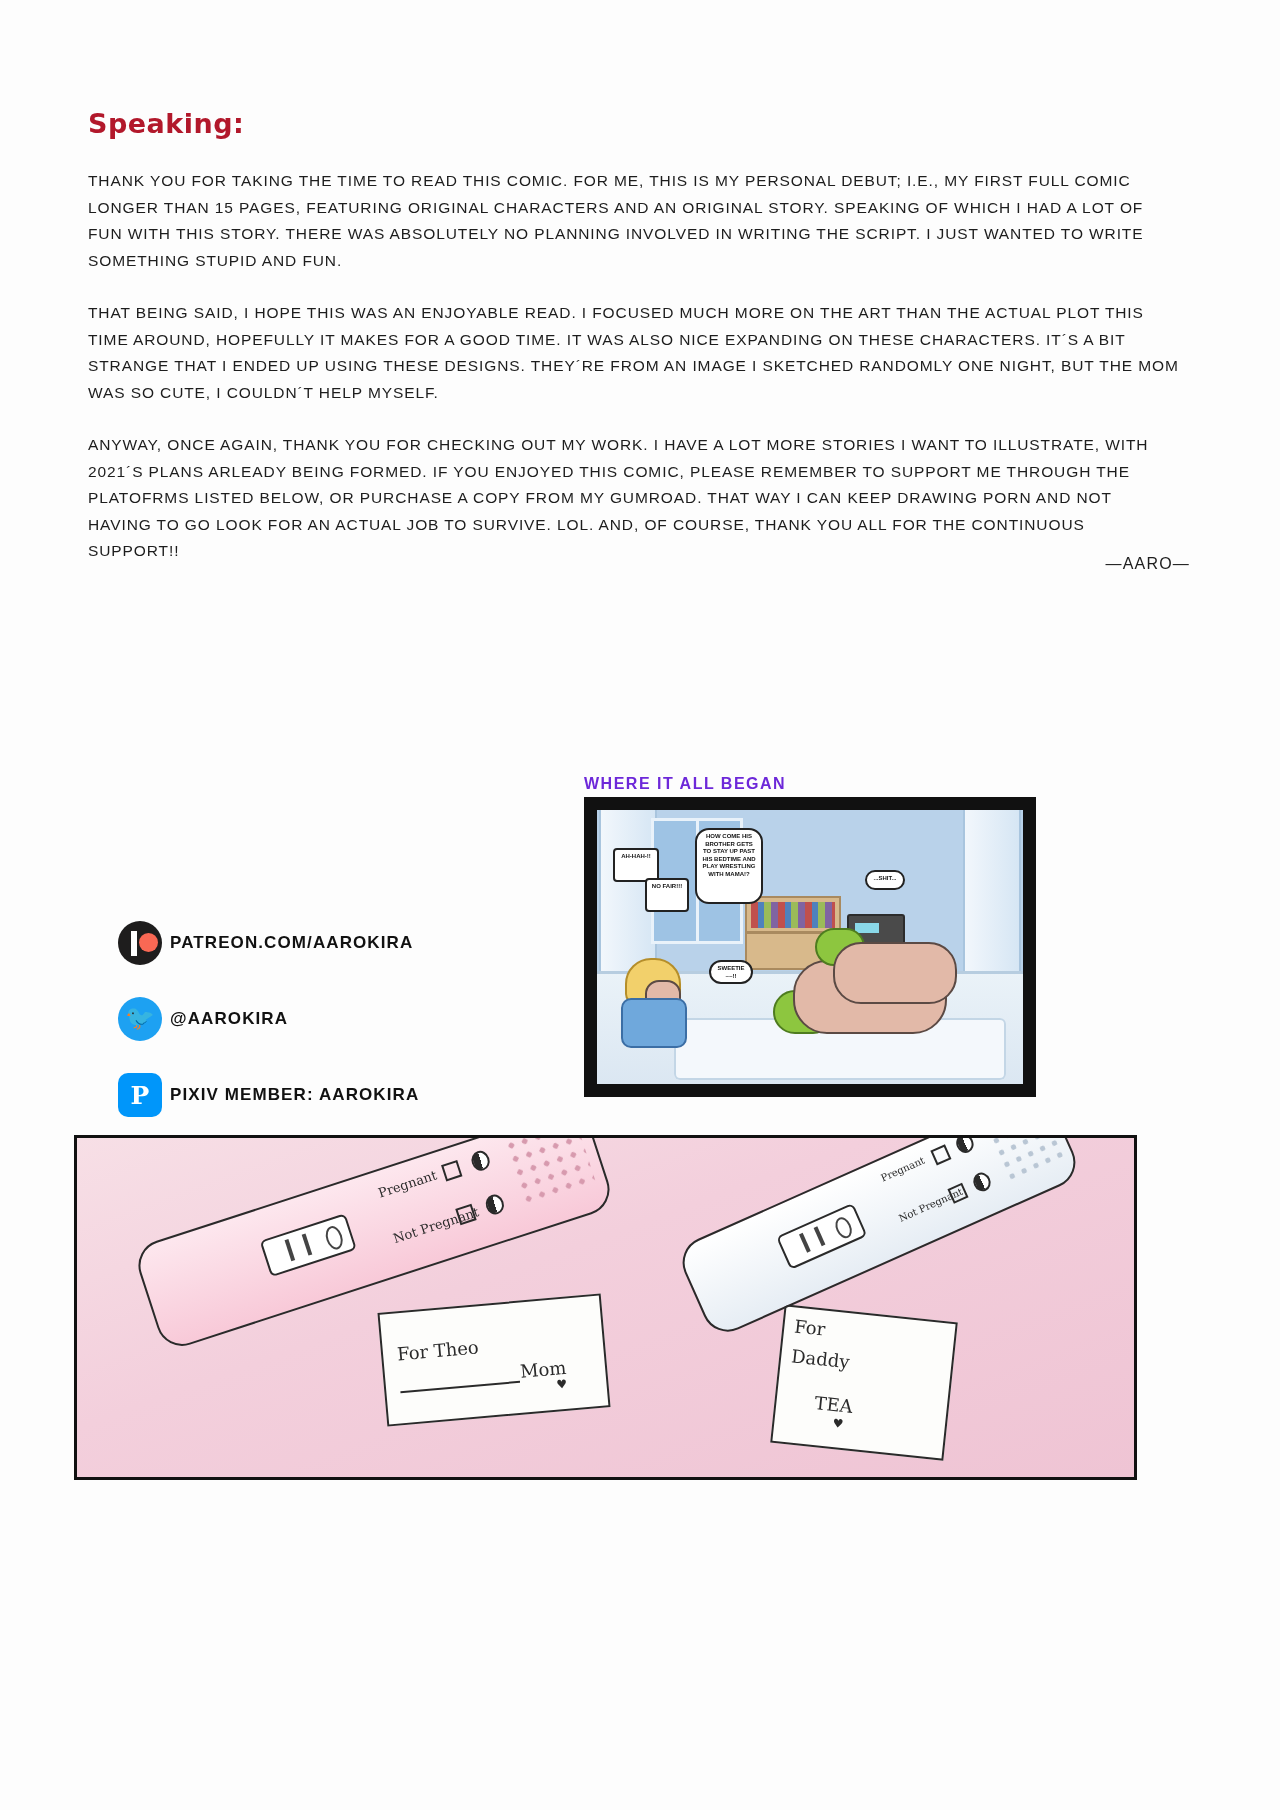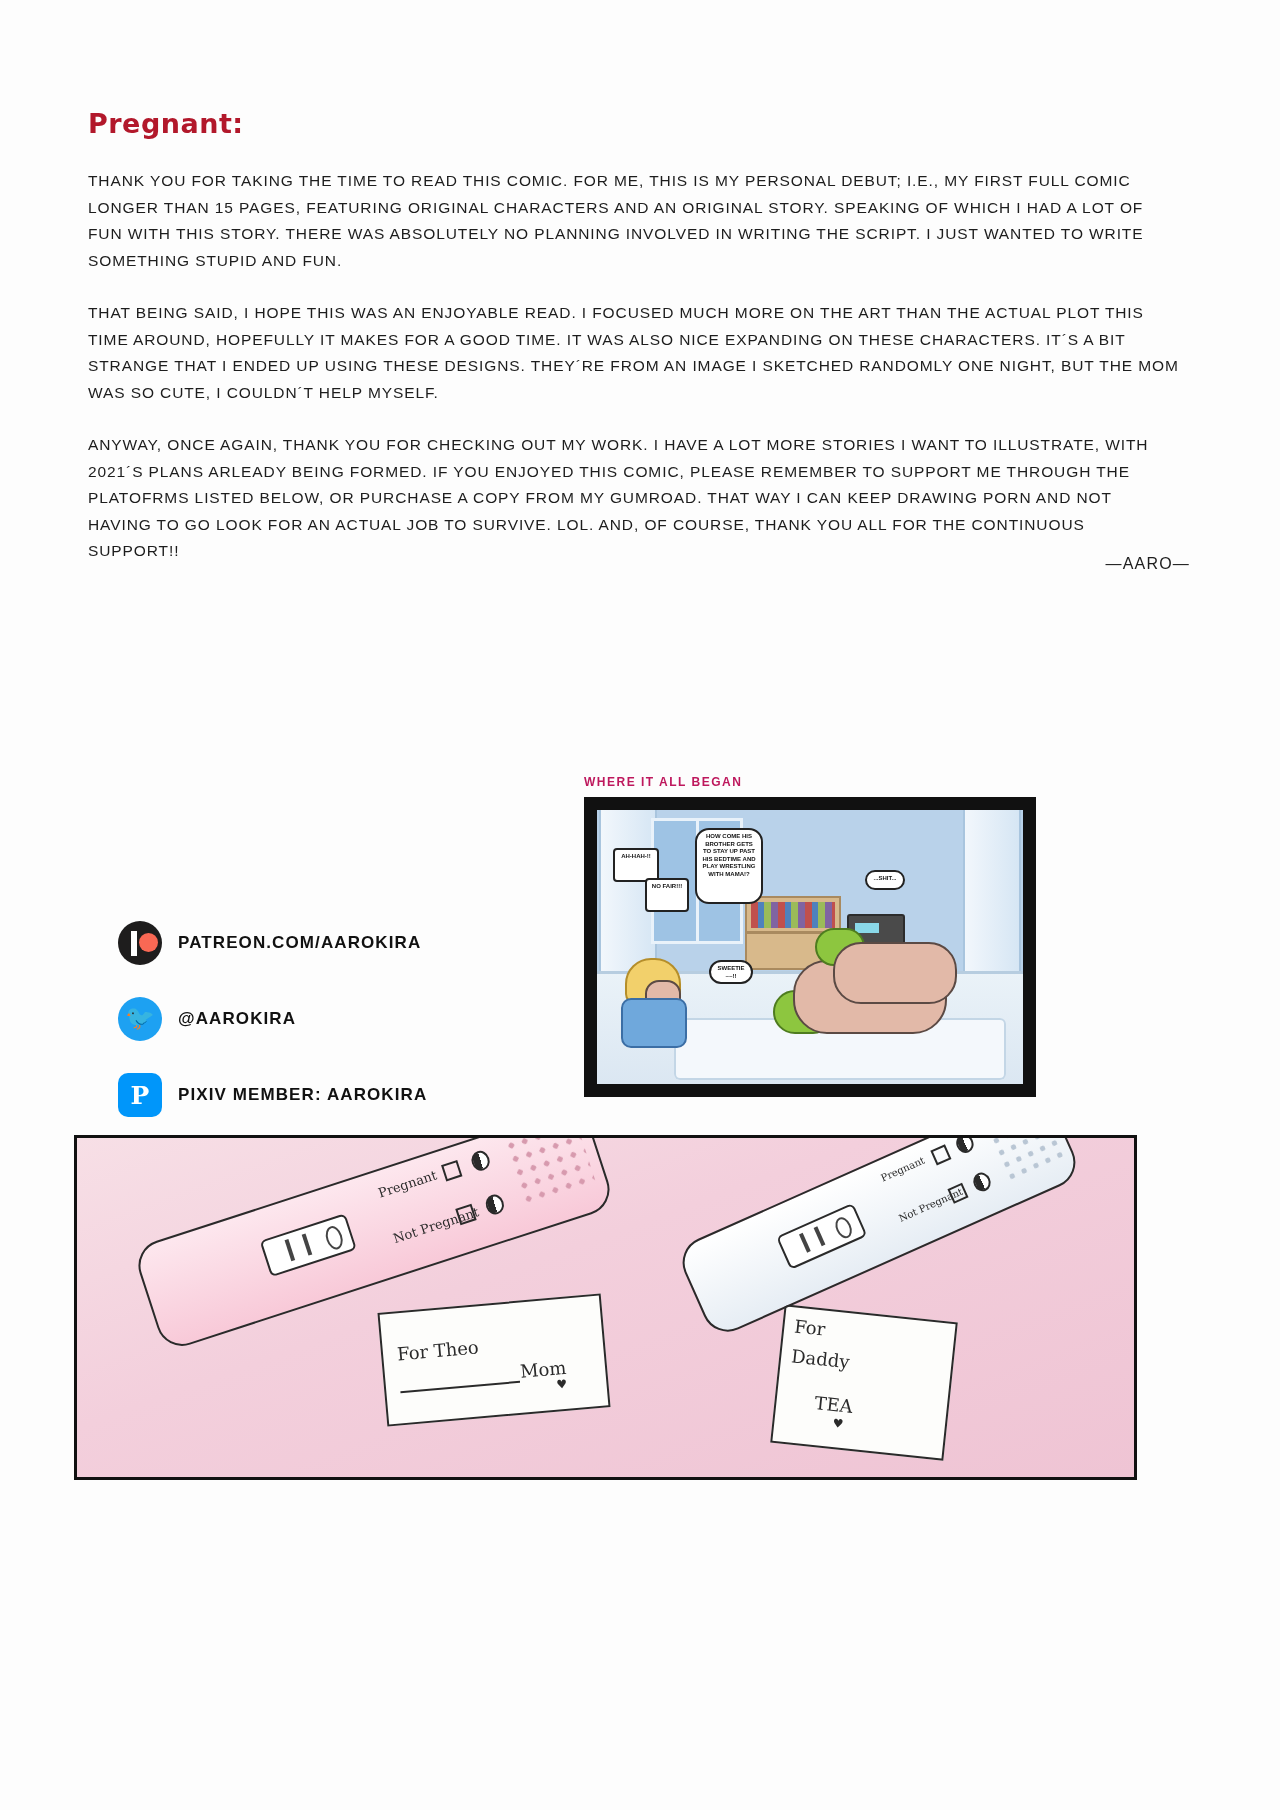--- a/index.html
+++ b/index.html
@@ -76,21 +76,21 @@
     border-radius: 10px;
     flex: 0 0 44px;
     position: relative;
     display: flex;
     align-items: center;
     justify-content: center;
     overflow: hidden;
   }
   .social-icon.circle { border-radius: 50%; }
   .social-label {
-    margin-left: 16px;
+    margin-left: 8px;
     font-family: "Liberation Sans", sans-serif;
     font-size: 17px;
     font-weight: bold;
     letter-spacing: 1.1px;
     color: #111;
     text-transform: uppercase;
   }
 
   
   .ic-patreon { background: #1e1d1d; }
@@ -145,23 +145,23 @@
     background: #26c6a6;
     right: 4px; top: 3px;
   }
 
   
   .wiab-title {
     position: absolute;
     left: 584px;
     top: 775px;
     font-family: "Liberation Sans", sans-serif;
-    font-size: 12px;
-    font-weight: bold;
-    color: #be185d;
+    font-size: 16px;
+    font-weight: bold;
+    color: #6d28d9;
     letter-spacing: 1.5px;
     text-transform: uppercase;
   }
   .wiab-frame {
     position: absolute;
     left: 584px;
     top: 797px;
     width: 452px;
     height: 300px;
     background: #111;
@@ -305,21 +305,21 @@
     font-size: 13px;
     color: #2a2a2a;
   }
   .handw.sm { font-size: 10px; }
 </style>
 </head>
 <body>
 
 <div class="page">
 
-  <div class="afterword-title">Pregnant:</div>
+  <div class="afterword-title">Speaking:</div>
 
   <div class="afterword-body">
     <p>Thank you for taking the time to read this comic. For me, this is my personal debut; i.e., my first full comic longer than 15 pages, featuring original characters and an original story. Speaking of which I had a lot of fun with this story. There was absolutely no planning involved in writing the script. I just wanted to write something stupid and fun.</p>
     <p>That being said, I hope this was an enjoyable read. I focused much more on the art than the actual plot this time around, hopefully it makes for a good time. It was also nice expanding on these characters. It´s a bit strange that I ended up using these designs. They´re from an image I sketched randomly one night, but the mom was so cute, I couldn´t help myself.</p>
     <p>Anyway, once again, thank you for checking out my work. I have a lot more stories I want to illustrate, with 2021´s plans arleady being formed. If you enjoyed this comic, please remember to support me through the platofrms listed below, or purchase a copy from my Gumroad.  That way I can keep drawing porn and not having to go look for an actual job to survive. Lol. And, of course, thank you all for the continuous support!!</p>
   </div>
 
   <div class="signature">—Aaro—</div>
 
   <div class="socials">

